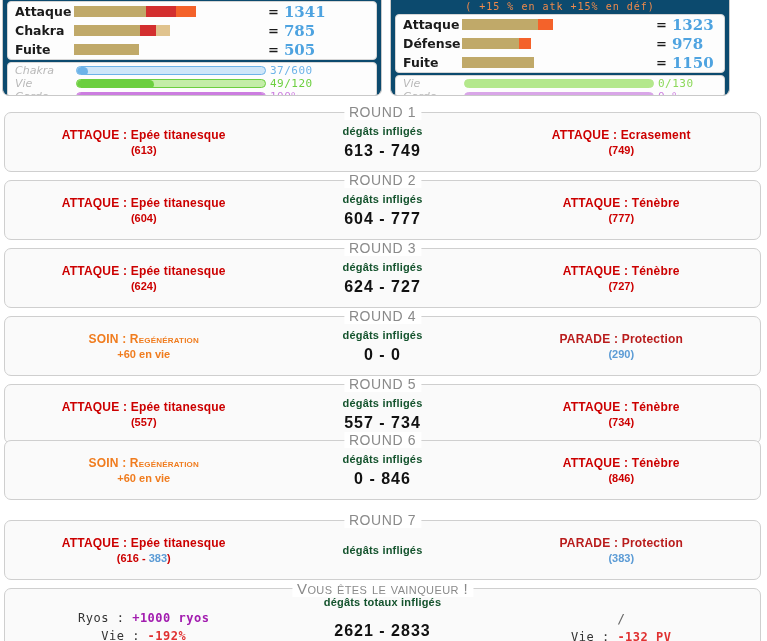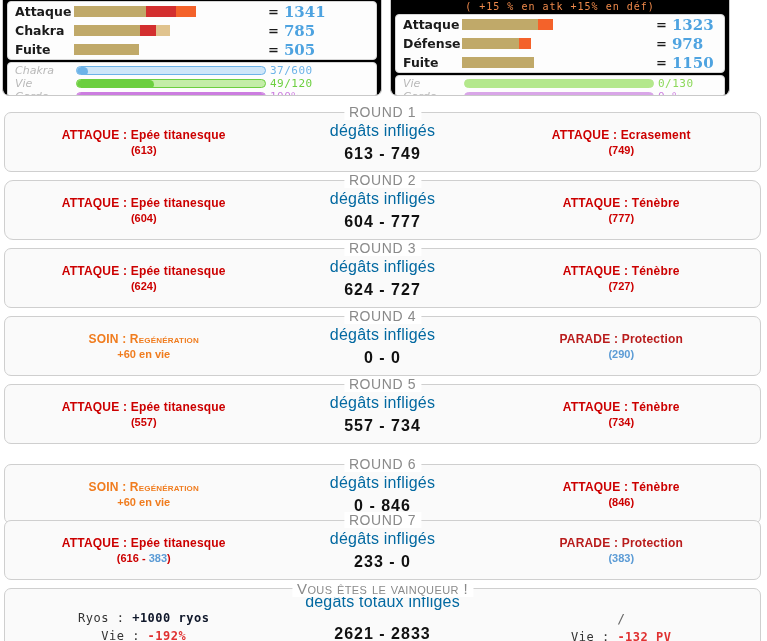--- a/index.html
+++ b/index.html
@@ -11,21 +11,21 @@
     overflow: hidden;
   }
   #root { position: relative; width: 767px; height: 641px; background: #fff; }
 
   
   .statpanel {
     position: absolute;
     top: 0;
     border: 1px solid #c9c9c9;
     border-radius: 7px;
-    background: #000000;
+    background: #0c4a6e;
     overflow: hidden;
   }
   .statpanel.left  { left: 2px;   width: 380px; height: 96px; border-top: none; border-radius: 0 0 7px 7px; }
   .statpanel.right { left: 390px; width: 340px; height: 96px; border-top: none; border-radius: 0 0 7px 7px; }
 
   .buffline {
     text-align: center;
     color: #f08a4b;
     font-family: "DejaVu Sans Mono", monospace;
     font-size: 10px;
@@ -158,24 +158,25 @@
     font-weight: bold;
     margin-top: 2px;
     font-family: "Liberation Sans", sans-serif;
   }
   .actval.soin { color: #f07c1e; }
   .actval.parade { color: #5b9bd5; }
   .actval .blue { color: #5b9bd5; }
   .actval .paren { color: #cc0000; font-weight: bold; }
 
   .dmg-label {
-    font-size: 16px;
-    color: #0369a1;
+    font-size: 11px;
+    color: #14532d;
     font-family: "Liberation Sans", sans-serif;
     letter-spacing: 0.2px;
+    font-weight: bold;
   }
   .dmg-value {
     font-size: 16px;
     font-weight: bold;
     color: #111;
     margin-top: 5px;
     font-family: "Liberation Sans", sans-serif;
     letter-spacing: 1px;
   }
 
@@ -185,21 +186,21 @@
     font-size: 15px;
     letter-spacing: 0.4px;
   }
   .foot-line {
     font-size: 12px;
     font-family: "DejaVu Sans Mono", monospace;
     color: #333;
     letter-spacing: 0.5px;
     white-space: nowrap;
   }
-  .foot-line .ryos { color: #0f172a; font-weight: bold; }
+  .foot-line .ryos { color: #a21caf; font-weight: bold; }
   .foot-line .vie  { color: #e03131; font-weight: bold; }
   .foot-slash { color: #666; font-size: 13px; font-family: "DejaVu Sans Mono", monospace; }
 </style>
 </head>
 <body>
 
 <div id="root">
 
   <div class="statpanel left">
     <div class="statbox" id="left-stats">
@@ -316,21 +317,21 @@
           <div class="col center">
             <div class="dmg-label">dégâts infligés</div>
             <div class="dmg-value">613 - 749</div>
           </div>
           <div class="col">
             <div class="actname">ATTAQUE : Ecrasement</div>
             <div class="actval">(749)</div>
           </div>
         </div>
       </div>
-      <div class="round" style="top: 180px; height: 60px; border-radius: 9px;">
+      <div class="round" style="top: 180px; height: 60px;">
         <div class="round-legend">ROUND 2</div>
         <div class="round-inner">
           <div class="col">
             <div class="actname">ATTAQUE : Epée titanesque</div>
             <div class="actval">(604)</div>
           </div>
           <div class="col center">
             <div class="dmg-label">dégâts infligés</div>
             <div class="dmg-value">604 - 777</div>
           </div>
@@ -384,21 +385,21 @@
           <div class="col center">
             <div class="dmg-label">dégâts infligés</div>
             <div class="dmg-value">557 - 734</div>
           </div>
           <div class="col">
             <div class="actname">ATTAQUE : Ténèbre</div>
             <div class="actval">(734)</div>
           </div>
         </div>
       </div>
-      <div class="round" style="top: 464px; height: 60px;">
+      <div class="round" style="top: 440px; height: 60px;">
         <div class="round-legend">ROUND 6</div>
         <div class="round-inner">
           <div class="col">
             <div class="actname soin">SOIN : Regénération</div>
             <div class="actval soin">+60 en vie</div>
           </div>
           <div class="col center">
             <div class="dmg-label">dégâts infligés</div>
             <div class="dmg-value">0 - 846</div>
           </div>
@@ -410,21 +411,20 @@
       </div>
       <div class="round" style="top: 520px; height: 60px;">
         <div class="round-legend">ROUND 7</div>
         <div class="round-inner">
           <div class="col">
             <div class="actname">ATTAQUE : Epée titanesque</div>
             <div class="actval">(<span>616</span><span class="paren"> - </span><span class="blue">383</span>)</div>
           </div>
           <div class="col center">
             <div class="dmg-label">dégâts infligés</div>
-            <div class="dmg-value">233 - 0</div>
           </div>
           <div class="col">
             <div class="actname parade">PARADE : Protection</div>
             <div class="actval parade">(383)</div>
           </div>
         </div>
       </div>
       <div class="round" style="top: 588px; height: 60px;">
         <div class="round-legend footer-legend">Vous êtes le vainqueur !</div>
         <div class="round-inner">

